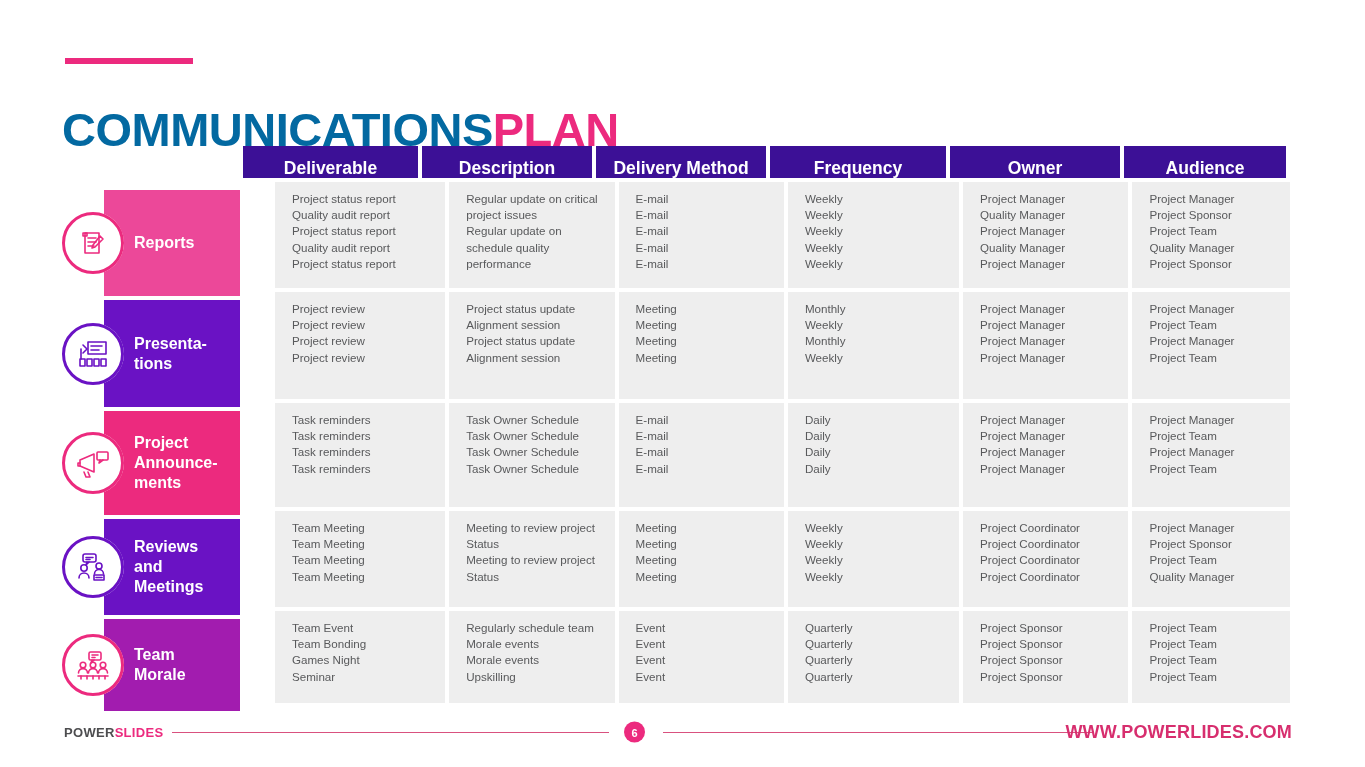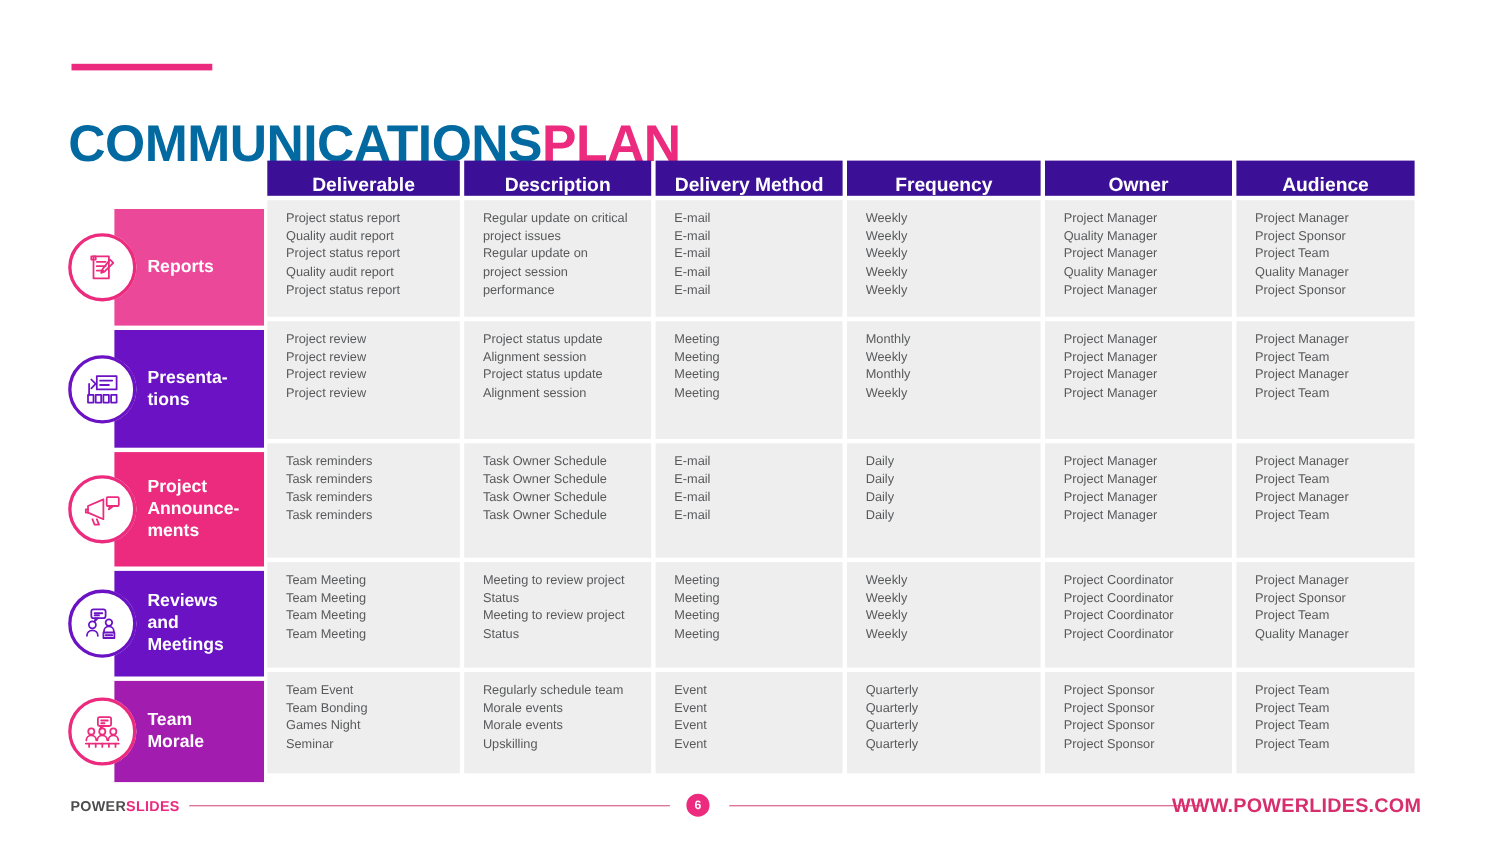--- a/index.html
+++ b/index.html
@@ -55,20 +55,21 @@
     font-weight: bold;
     height: 32px;
     line-height: 44px;
     text-align: center;
     box-sizing: border-box;
   }
   .tbody-row {
     display: flex;
     gap: 4px;
     margin-top: 4px;
+    margin-left: 32px;
   }
   .td {
     background: #eeeeee;
     box-sizing: border-box;
     padding: 9px 0 9px 17px;
     font-size: 11.6px;
     color: #58595b;
     line-height: 16.2px;
   }
   .td .cellline { white-space: nowrap; }
@@ -336,21 +337,21 @@
           <div class="cellline">Project status report</div>
           <div class="cellline">Quality audit report</div>
           <div class="cellline">Project status report</div>
           <div class="cellline">Quality audit report</div>
           <div class="cellline">Project status report</div>
         </div>
         <div class="td c1">
           <div class="cellline">Regular update on critical</div>
           <div class="cellline">project issues</div>
           <div class="cellline">Regular update on</div>
-          <div class="cellline">project session</div>
+          <div class="cellline">schedule quality</div>
           <div class="cellline">performance</div>
         </div>
         <div class="td c2">
           <div class="cellline">E-mail</div>
           <div class="cellline">E-mail</div>
           <div class="cellline">E-mail</div>
           <div class="cellline">E-mail</div>
           <div class="cellline">E-mail</div>
         </div>
         <div class="td c3">

